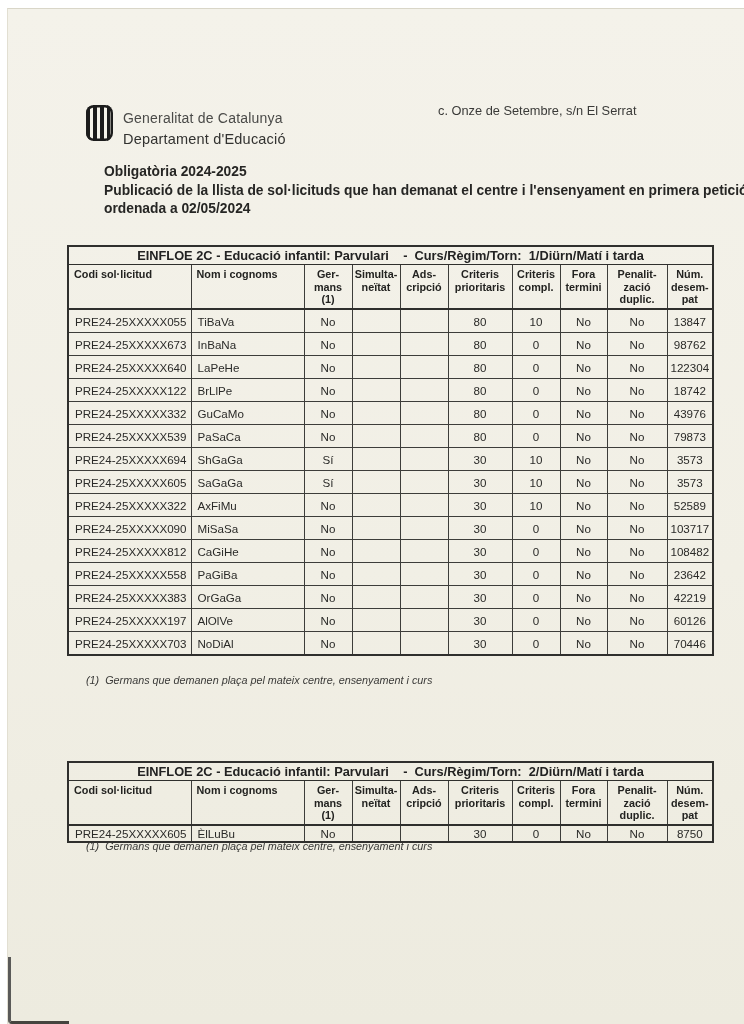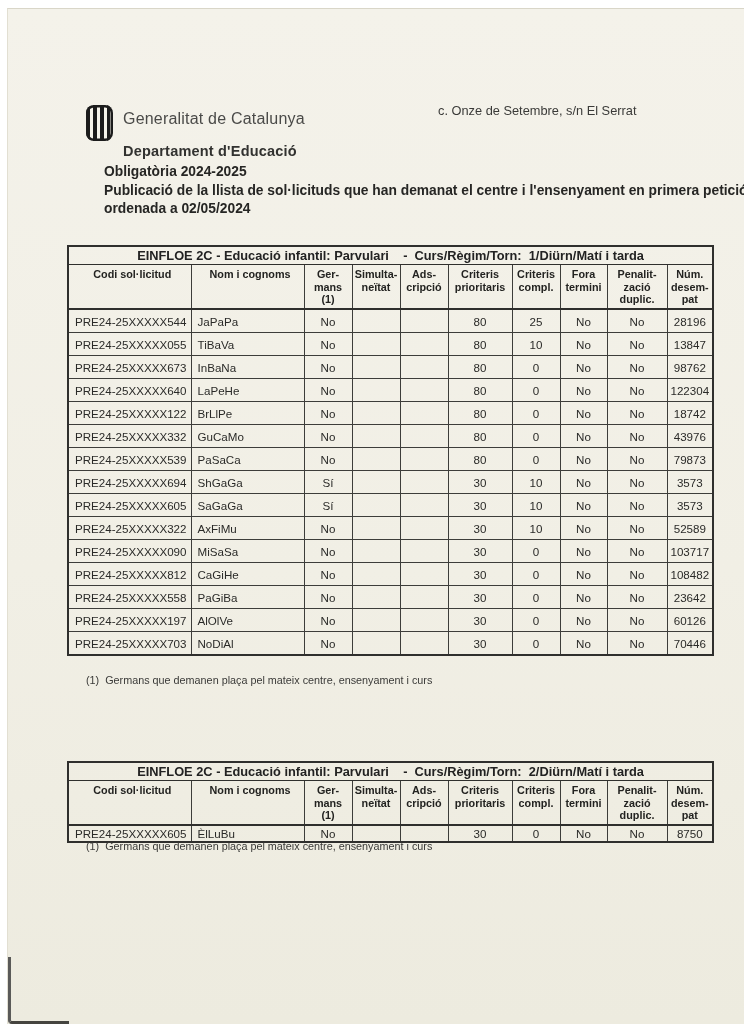--- a/index.html
+++ b/index.html
@@ -21,49 +21,49 @@
     border-bottom-left-radius:4px;
   }
   
   .brand { position:absolute; left:78px; top:96px; display:flex; align-items:flex-start; gap:10px; }
   .emblem {
     width:27px; height:36px; border-radius:8px; overflow:hidden;
     background:repeating-linear-gradient(90deg,#1c1c1c 0 3.5px,#f5f3ea 3.5px 7px);
     box-shadow: inset 0 0 0 2.5px #1c1c1c;
   }
   .brand-lines { padding-top:5px; }
-  .brand-l1 { font-size:16px; color:#4a4a48; letter-spacing:.2px;text-align:right; }
-  .brand-l2 { font-size:14.5px; font-weight:bold; color:#323230; margin-top:15px; letter-spacing:.2px; }
+  .brand-l1 { font-size:14px; color:#4a4a48; letter-spacing:.2px; }
+  .brand-l2 { font-size:14.5px; font-weight:normal; color:#323230; margin-top:5px; letter-spacing:.2px; }
   
   .centre-info { position:absolute; left:430px; top:94px; font-size:12.8px; line-height:16.5px; color:#3a3a38; }
   
   .doc-title { position:absolute; left:96px; top:154px; width:645px; font-weight:bold; font-size:13.8px; line-height:18.5px; color:#262624; }
   .doc-title p { margin:0; }
   
   .tbl-wrap { position:absolute; left:59px; }
   .tbl-wrap.t1 { top:236px; }
   .tbl-wrap.t2 { top:752px; }
   table { border-collapse:collapse; table-layout:fixed; width:645px; border:2px solid #2f2f2d; }
   th, td { border:1px solid #3d3d3a; padding:0; overflow:hidden; }
   .title-row th {
     font-size:12.8px; font-weight:bold; text-align:center; height:17px;
     white-space:pre; color:#222; border-bottom:1.5px solid #2f2f2d;
   }
   .head-row th {
     font-size:10.8px; font-weight:bold; line-height:12.5px; vertical-align:top;
     padding-top:3px; text-align:center; white-space:pre-line; height:40px;
     border-bottom:2px solid #2f2f2d; color:#232321;
   }
-  .head-row th.left { text-align:center; padding-left:5px; }
+  .head-row th.left { text-align:left; padding-left:5px; }
   tbody td { font-size:11.6px; text-align:center; color:#2a2a28; }
   .t1 tbody td { height:22px; }
   .t2 tbody td { height:15px; }
   tbody td.left { text-align:left; padding-left:6px; }
   
-  .footnote { position:absolute; left:78px; font-size:10.8px; color:#3a3a38; white-space:pre; }
+  .footnote { position:absolute; left:78px; font-size:10.8px; color:#3a3a38; white-space:pre;font-style:italic; }
   .footnote.f1 { top:665px; }
   .footnote.f2 { top:831px; }
 </style>
 </head>
 <body>
 
 <div class="page">
 
   <div class="brand">
     <div class="emblem"></div>
@@ -119,32 +119,20 @@
             <th>Penalit-
 zació
 duplic.</th>
             <th>Núm.
 desem-
 pat</th>
           </tr>
         </thead>
       <tbody>
           <tr>
-            <td class="left">PRE24-25XXXXX544</td>
-            <td class="left">JaPaPa</td>
-            <td>No</td>
-            <td></td>
-            <td></td>
-            <td>80</td>
-            <td>25</td>
-            <td>No</td>
-            <td>No</td>
-            <td>28196</td>
-          </tr>
-          <tr>
             <td class="left">PRE24-25XXXXX055</td>
             <td class="left">TiBaVa</td>
             <td>No</td>
             <td></td>
             <td></td>
             <td>80</td>
             <td>10</td>
             <td>No</td>
             <td>No</td>
             <td>13847</td>
@@ -273,20 +261,32 @@
             <td class="left">PRE24-25XXXXX558</td>
             <td class="left">PaGiBa</td>
             <td>No</td>
             <td></td>
             <td></td>
             <td>30</td>
             <td>0</td>
             <td>No</td>
             <td>No</td>
             <td>23642</td>
+          </tr>
+          <tr>
+            <td class="left">PRE24-25XXXXX383</td>
+            <td class="left">OrGaGa</td>
+            <td>No</td>
+            <td></td>
+            <td></td>
+            <td>30</td>
+            <td>0</td>
+            <td>No</td>
+            <td>No</td>
+            <td>42219</td>
           </tr>
           <tr>
             <td class="left">PRE24-25XXXXX197</td>
             <td class="left">AlOlVe</td>
             <td>No</td>
             <td></td>
             <td></td>
             <td>30</td>
             <td>0</td>
             <td>No</td>

